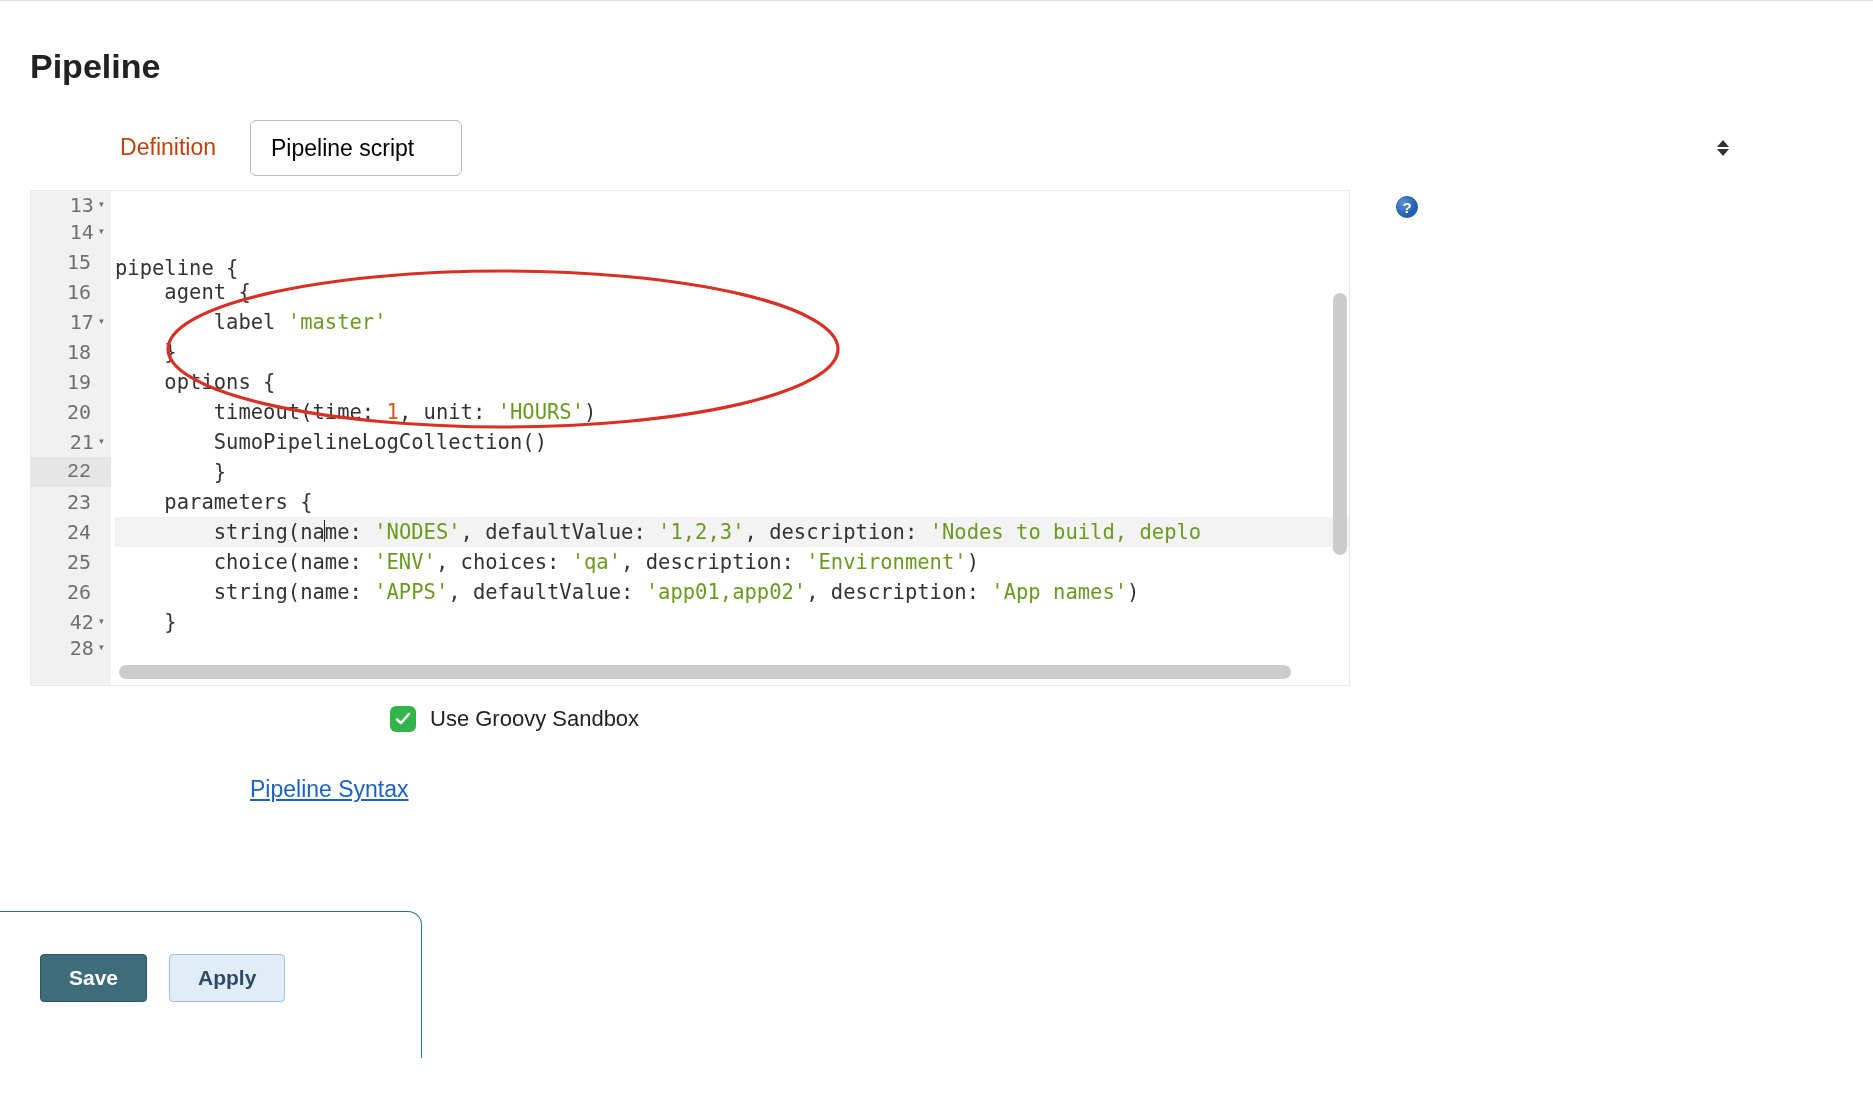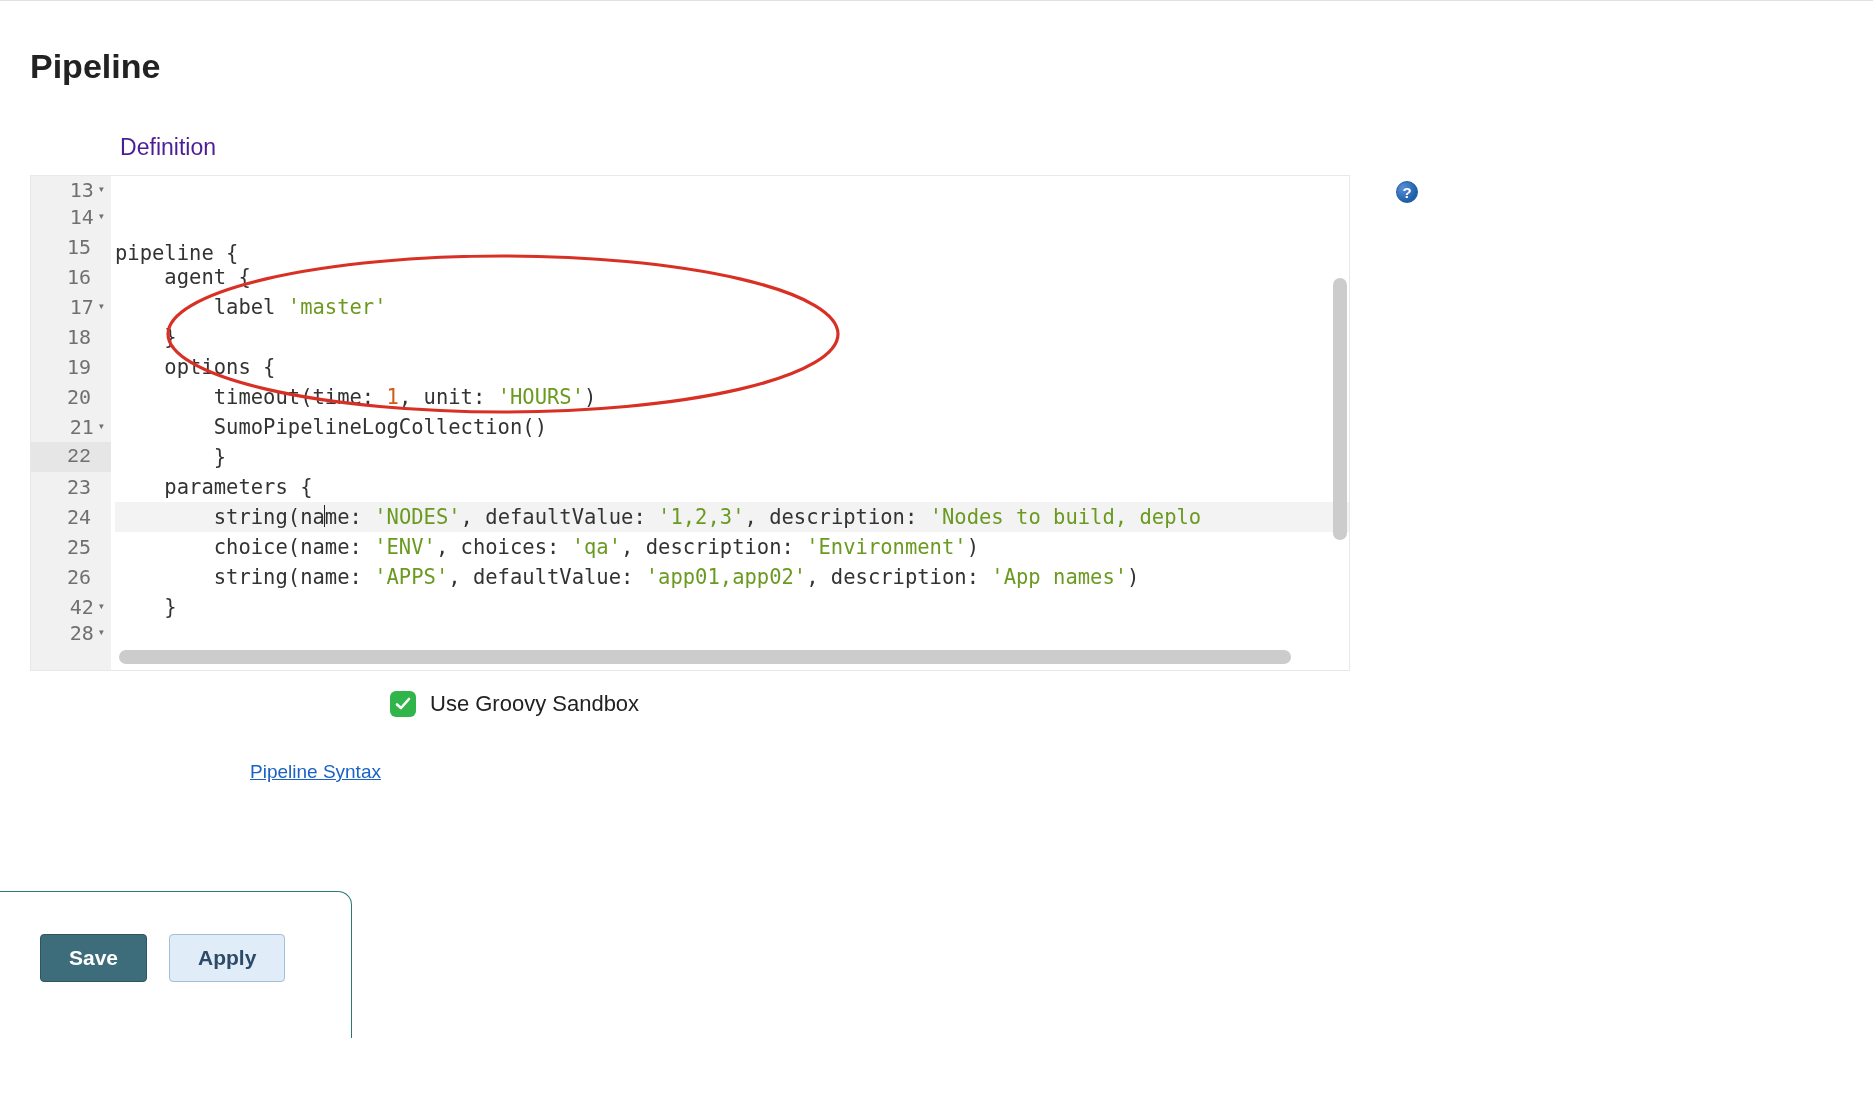--- a/index.html
+++ b/index.html
@@ -22,21 +22,21 @@
   }
   .form-row {
     display: flex;
     align-items: flex-start;
     margin-bottom: 14px;
   }
   .form-label {
     width: 220px;
     padding-top: 10px;
     font-size: 23px;
-    color: #4c1d95;
+    color: #c2410c;
     text-align: right;
     padding-right: 34px;
   }
   .definition-label { padding-top: 14px; }
   .select {
     flex: 1;
     height: 56px;
     border: 1px solid #bbb;
     border-radius: 6px;
     background: #fff;
@@ -189,32 +189,32 @@
   .checkbox svg { width: 16px; height: 16px; }
   .sandbox-label {
     font-size: 22px;
     color: #222;
   }
 
   .syntax-link {
     display: inline-block;
     margin: 30px 0 0 220px;
     color: #1a62c6;
-    font-size: 19px;
+    font-size: 23px;
     text-decoration: underline;
   }
 
   .footer {
     margin-top: 108px;
     margin-left: -30px;
     border: 1px solid #2c7a6f;
     border-bottom: none;
     border-left: none;
     border-top-right-radius: 14px;
-    width: 352px;
+    width: 422px;
     padding: 42px 40px 56px 40px;
     display: flex;
     gap: 22px;
   }
   .btn {
     height: 48px;
     padding: 0 28px;
     font-size: 21px;
     font-weight: 600;
     border-radius: 4px;
@@ -233,20 +233,29 @@
 </style>
 </head>
 <body>
 
 <div class="page">
 
   <div class="section-title">Pipeline</div>
 
   <div class="form-row">
     <div class="form-label definition-label">Definition</div>
+    <div class="select-wrap">
+      <select class="select">
+        <option>Pipeline script</option>
+      </select>
+      <div class="select-caret">
+        <span class="up"></span>
+          <span class="down"></span>
+      </div>
+    </div>
   </div>
 
   <div class="form-row script-row">
 
     <div class="editor-area">
 
       <div class="help-icon">?</div>
 
       <div class="editor" id="editor">
         <div class="gutter" id="gutter">

